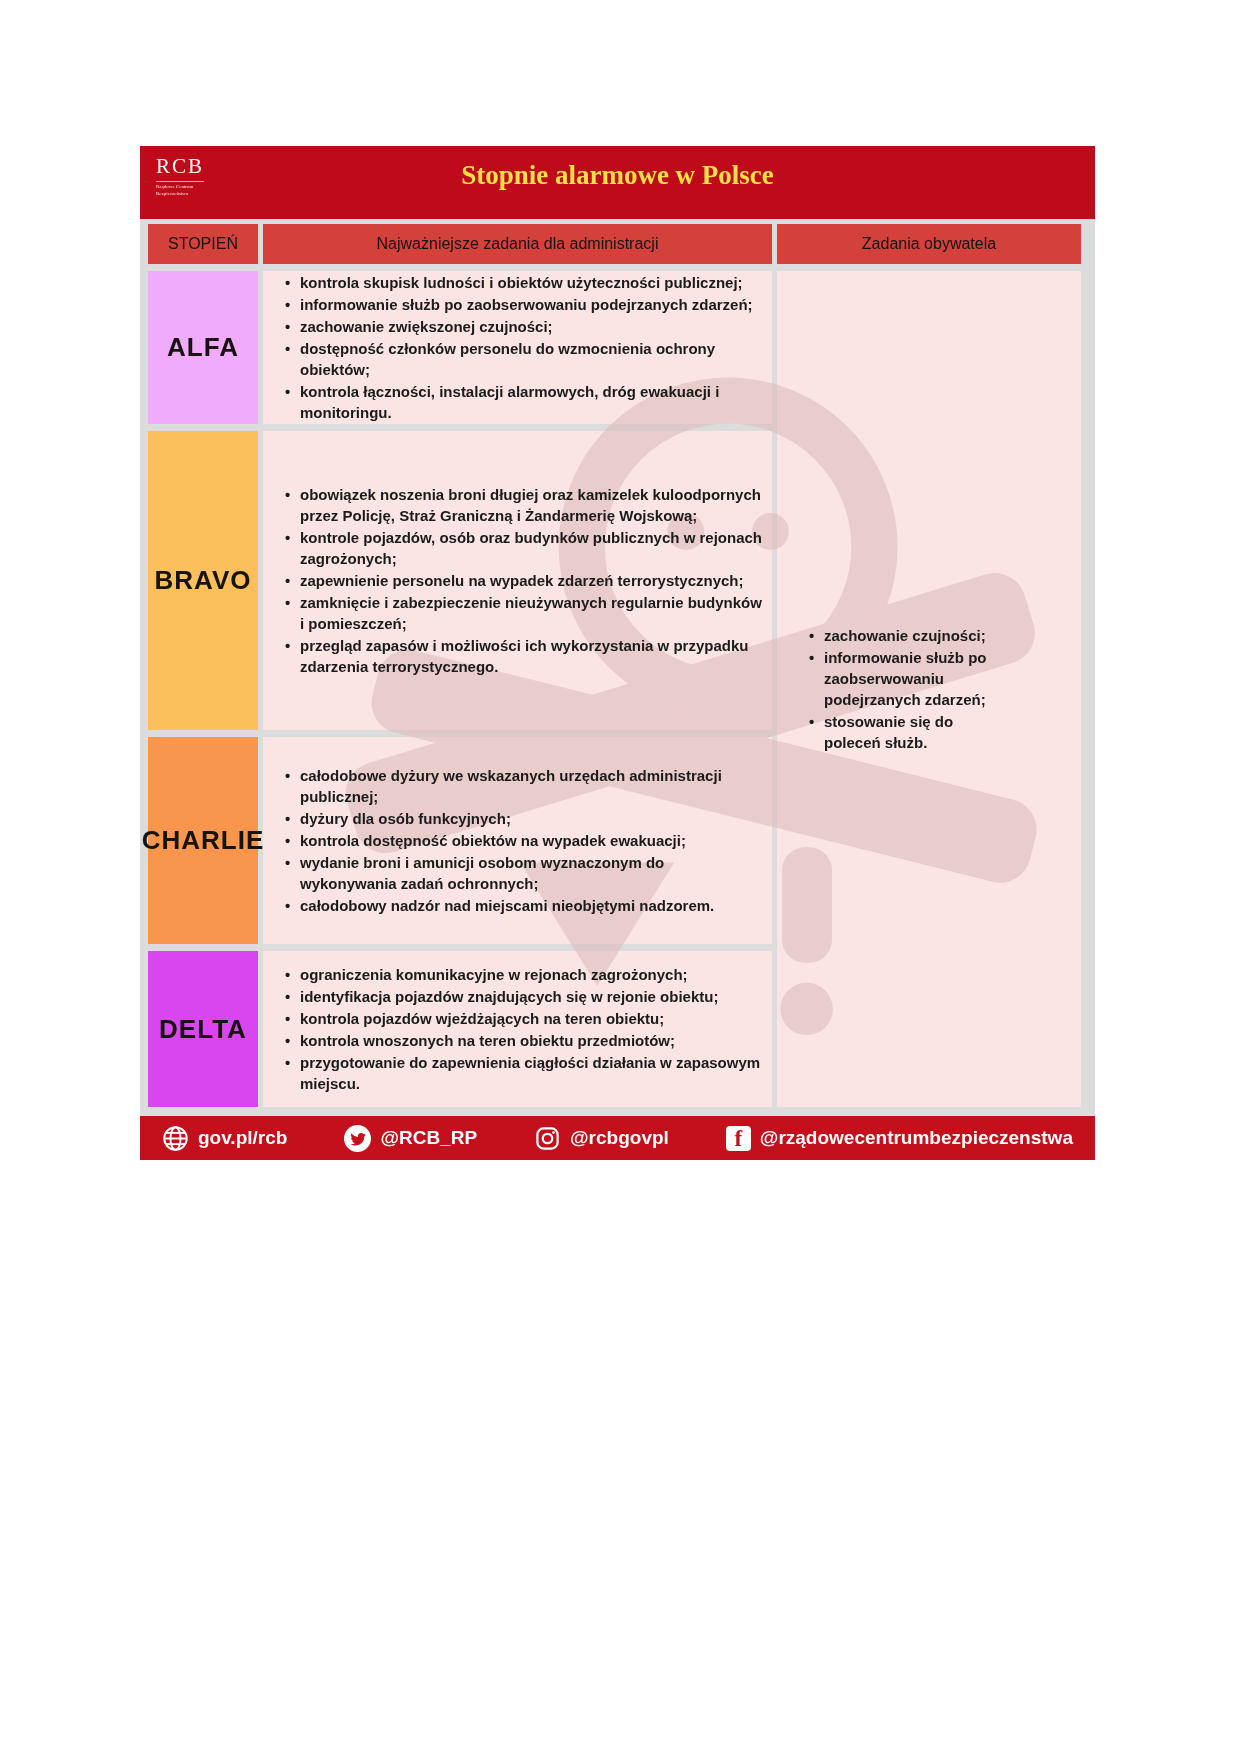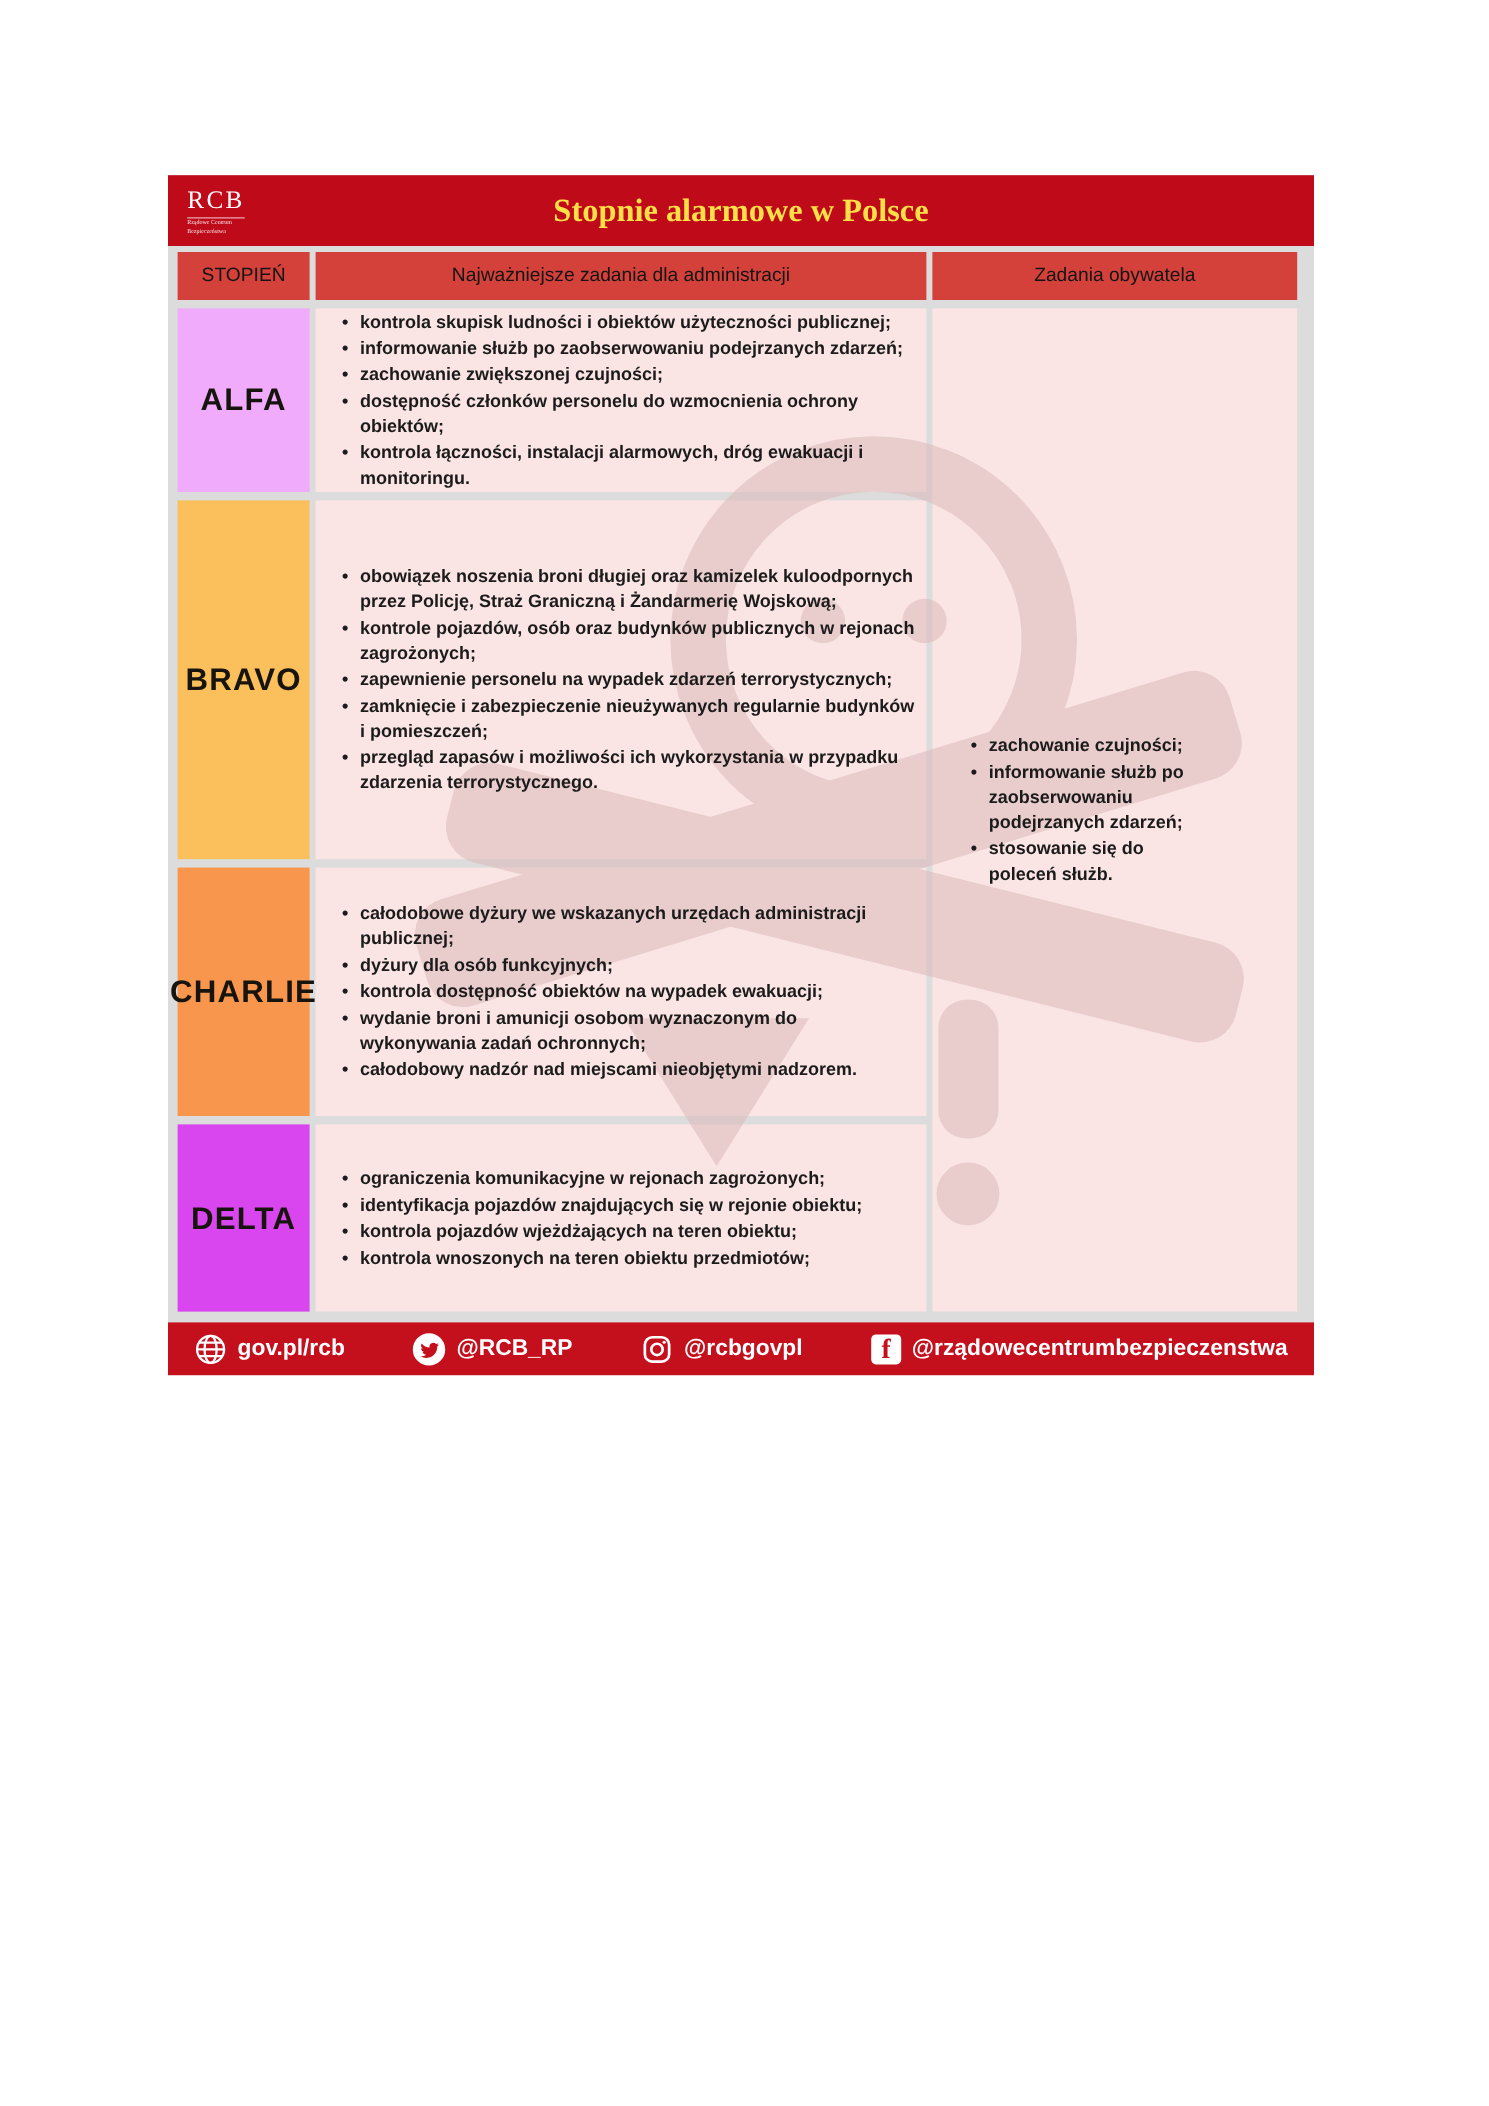--- a/index.html
+++ b/index.html
@@ -1,20 +1,20 @@
 <!DOCTYPE html>
 <html><head>
 <meta charset="utf-8">
 <style>
   html,body{margin:0;padding:0;background:#ffffff;}
   body{width:1241px;height:1755px;position:relative;font-family:"Liberation Sans",sans-serif;}
   .infographic{position:absolute;left:140px;top:146px;width:955px;background:#dcdcdc;}
 
   
-  .banner{height:59px;background:#bf0a1a;position:relative;}
+  .banner{height:73px;background:#bf0a1a;position:relative;}
   .banner h1{margin:0;line-height:59px;text-align:center;color:#fde047;
     font-family:"Liberation Serif",serif;font-weight:bold;font-size:27px;}
   .logo{position:absolute;left:16px;top:8px;color:#fff;font-family:"Liberation Serif",serif;}
   .logo-text{font-size:21px;letter-spacing:2px;border-bottom:1px solid rgba(255,255,255,.65);padding-bottom:2px;}
   .logo-sub{font-size:5px;width:48px;margin-top:2px;opacity:.9;line-height:1.3;}
 
   
   .table-area{position:relative;overflow:hidden;}
   .watermark{position:absolute;left:180px;top:120px;width:770px;height:770px;z-index:1;pointer-events:none;opacity:.55;}
   .grid{display:grid;grid-template-columns:110px 509px 304px;grid-template-rows:40px 153px 299px 207px 156px;
@@ -117,20 +117,21 @@
         </ul>
       </div>
 
       <div class="level-cell" style="background: #d946ef;">DELTA</div>
       <div class="tasks-cell">
         <ul class="tasks">
           <li>ograniczenia komunikacyjne w rejonach zagrożonych;</li>
           <li>identyfikacja pojazdów znajdujących się w rejonie obiektu;</li>
           <li>kontrola pojazdów wjeżdżających na teren obiektu;</li>
           <li>kontrola wnoszonych na teren obiektu przedmiotów;</li>
+          <li>przygotowanie do zapewnienia ciągłości działania w zapasowym miejscu.</li>
         </ul>
       </div>
 
     </div>
   </div>
 
   <footer class="footer">
 
     <div class="footer-item">
       <svg width="27" height="27" viewBox="0 0 24 24" fill="none" stroke="#ffffff" stroke-width="1.7">

